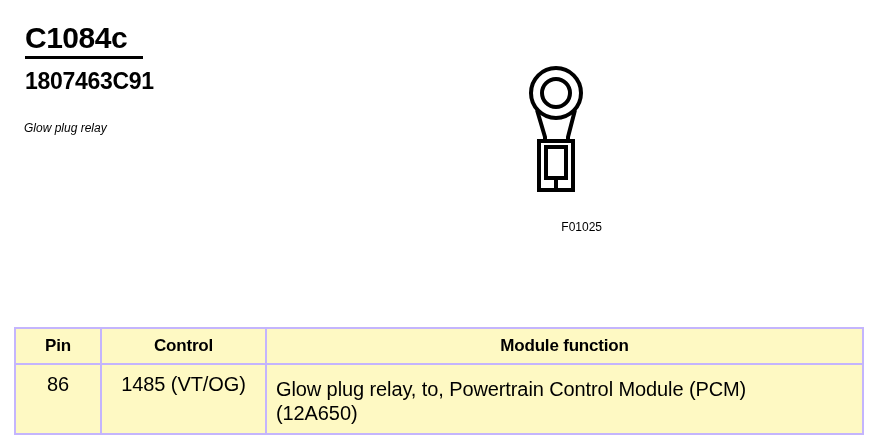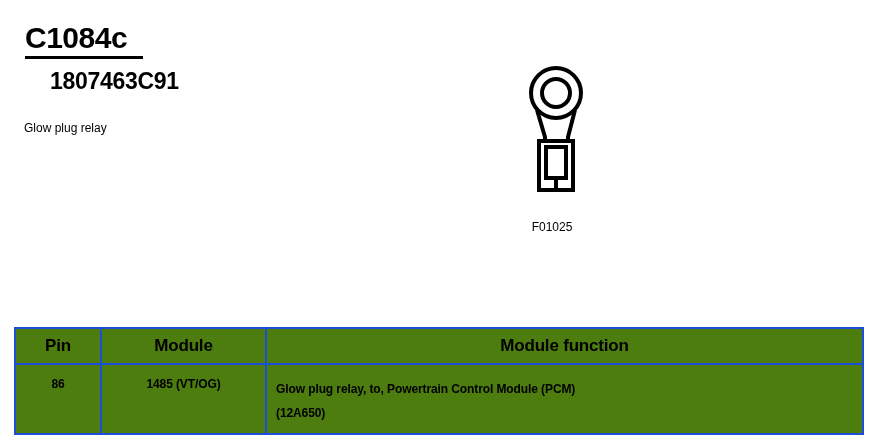--- a/index.html
+++ b/index.html
@@ -44,49 +44,49 @@
   }
   .part-number {
     position: absolute;
     left: 25px;
     top: 68px;
     font-size: 23px;
     font-weight: bold;
     letter-spacing: -0.3px;
     line-height: 26px;
     white-space: nowrap;
-    margin-left: 25px;
   }
   .component-name {
     position: absolute;
     left: 24px;
     top: 121px;
     font-size: 12px;
     font-weight: normal;
     line-height: 15px;
     white-space: nowrap;
+    font-style: italic;
   }
 
   
   .terminal-figure {
     position: absolute;
     left: 505px;
     top: 55px;
     width: 120px;
     height: 190px;
   }
   .terminal-figure svg {
     display: block;
   }
   .figure-label {
     position: absolute;
-    left: 492px;
+    left: 482px;
     top: 220px;
     width: 120px;
-    text-align: center;
+    text-align: right;
     font-size: 12px;
     font-weight: normal;
     line-height: 15px;
     white-space: nowrap;
   }
 
   
   .pin-table {
     position: absolute;
     left: 14px;
@@ -94,37 +94,37 @@
     width: 848px;
     border-collapse: collapse;
     table-layout: fixed;
   }
   .pin-table col.col-pin      { width: 86px;  }
   .pin-table col.col-circuit  { width: 165px; }
   .pin-table col.col-function { width: 597px; }
 
   .pin-table th,
   .pin-table td {
-    border: 2px solid #1d4ed8;
+    border: 2px solid #c4b5fd;
     padding: 0;
     vertical-align: top;
-    background: #4d7c0f;
+    background: #fef9c3;
   }
   .pin-table th {
     height: 34px;
     text-align: center;
     vertical-align: middle;
     font-size: 17px;
     font-weight: bold;
     letter-spacing: -0.2px;
   }
   .pin-table td {
     height: 68px;
-    font-size: 12px;
-    font-weight: bold;
+    font-size: 20px;
+    font-weight: normal;
     letter-spacing: -0.1px;
   }
   .cell-pad {
     padding: 12px 9px 0 9px;
     line-height: 24px;
   }
   .cell-center {
     text-align: center;
     padding: 7px 4px 0 4px;
     line-height: 24px;
@@ -168,21 +168,21 @@
 
   <table class="pin-table">
     <colgroup>
       <col class="col-pin">
       <col class="col-circuit">
       <col class="col-function">
     </colgroup>
     <thead>
       <tr>
         <th>Pin</th>
-        <th>Module</th>
+        <th>Control</th>
         <th>Module function</th>
       </tr>
     </thead>
     <tbody>
       <tr>
         <td>
           <div class="cell-center">86</div>
         </td>
         <td>
           <div class="cell-center">1485 (VT/OG)</div>

